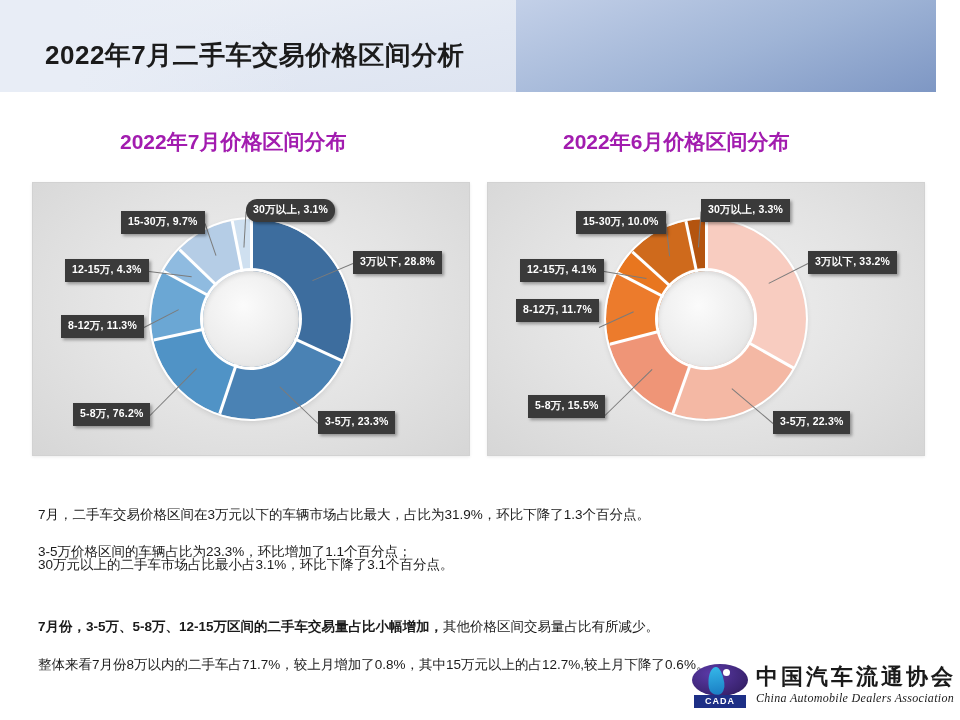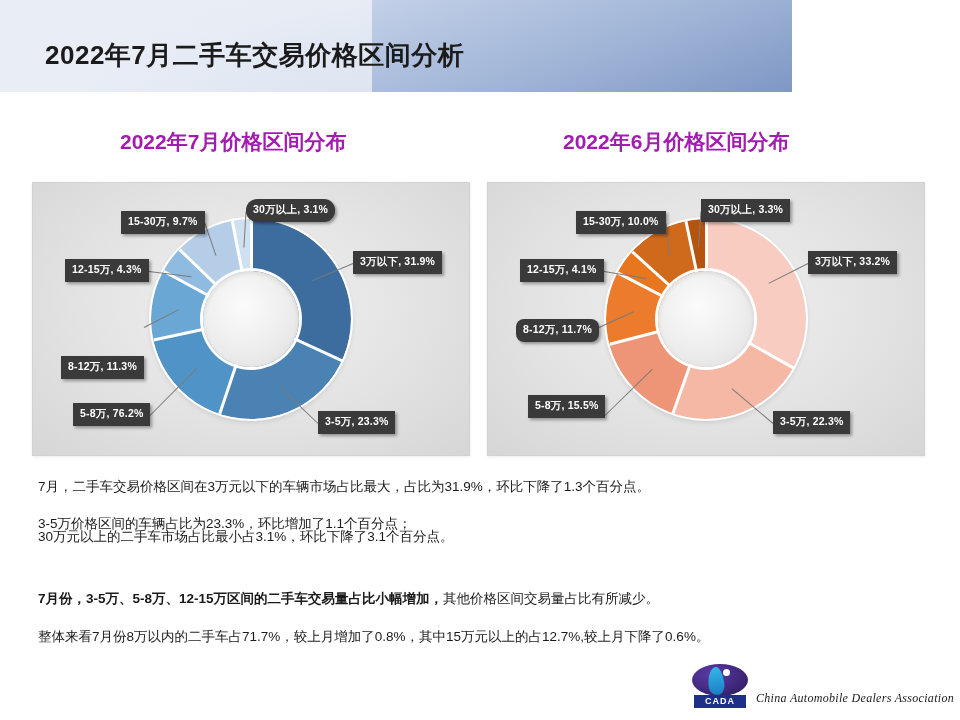--- a/index.html
+++ b/index.html
@@ -3,21 +3,21 @@
 <meta charset="utf-8">
 <style>
   html,body{margin:0;padding:0;}
   body{
     width:960px;height:720px;overflow:hidden;background:#ffffff;
     font-family:"Liberation Sans","DejaVu Sans",sans-serif;
     position:relative;
   }
   
   .header{
-    position:absolute;left:0;top:0;width:792px;height:92px;
+    position:absolute;left:0;top:0;width:936px;height:92px;
     background:linear-gradient(170deg,#eef1f7 0%,#e2e8f3 45%,#d9e0ee 100%);
     overflow:hidden;
   }
   .header-art{
     position:absolute;right:0;top:0;width:420px;height:92px;
     background:linear-gradient(160deg,#c3d0e8 0%,#9fb4d6 55%,#7e97c4 100%);
   }
   .header-fade{
     position:absolute;left:0;top:0;width:300px;height:92px;
     background:linear-gradient(to right,#e8edf6 0%,#e8edf6 25%,rgba(232,237,246,0) 100%);
@@ -70,21 +70,21 @@
     position:absolute;
     background:#3a3a3a;color:#ffffff;
     font-size:10.5px;font-weight:bold;letter-spacing:.2px;
     padding:4px 7px 5px 7px;white-space:nowrap;
     box-shadow:2px 2px 3px rgba(0,0,0,.35);
     z-index:4;
   }
   .leader{position:absolute;background:#7b7b7b;height:1px;transform-origin:left center;z-index:3;}
 
   
-  .body-text{position:absolute;left:38px;width:890px;}
+  .body-text{position:absolute;left:38px;width:890px;margin-top:28px;}
   .para{font-size:13.5px;color:#1a1a1a;line-height:1.4;white-space:nowrap;}
   .para.mixed b{font-weight:bold;}
 
   
   .logo{position:absolute;left:690px;top:662px;width:250px;height:50px;}
   .logo-mark{position:absolute;left:0;top:2px;width:60px;height:44px;}
   .logo-oval{position:absolute;left:2px;top:0;width:56px;height:32px;border-radius:50%;
     background:radial-gradient(ellipse at 35% 30%, #5b3aa8 0%, #3a2370 70%, #241447 100%);}
   .logo-swoosh{position:absolute;left:18px;top:3px;width:16px;height:28px;
     background:linear-gradient(180deg,#35b7e8 0%,#1a7ec4 100%);
@@ -128,27 +128,27 @@
         <div class="sep" style="transform: rotate(378.521deg);"></div>
         <div class="sep" style="transform: rotate(437.862deg);"></div>
         <div class="sep" style="transform: rotate(478.501deg);"></div>
         <div class="sep" style="transform: rotate(493.966deg);"></div>
         <div class="sep" style="transform: rotate(528.851deg);"></div>
       </div>
     <div class="donut-hole"></div>
   </div>
   <div id="callouts-0">
       <div class="leader" style="left: 320px; top: 79.5px; width: 43.9981px; transform: rotate(157.087deg);"></div>
-      <div class="callout" style="left: 320px; top: 68px;">3万以下, 31.9%</div>
+      <div class="callout" style="left: 320px; top: 68px;">3万以下, 28.8%</div>
       <div class="leader" style="left: 285px; top: 239.5px; width: 52.7103px; transform: rotate(-136.186deg);"></div>
       <div class="callout" style="left: 285px; top: 228px;">3-5万, 23.3%</div>
       <div class="leader" style="left: 117px; top: 231.5px; width: 66.06px; transform: rotate(-45.1522deg);"></div>
       <div class="callout" style="left: 40px; top: 220px;">5-8万, 76.2%</div>
       <div class="leader" style="left: 111px; top: 143.5px; width: 39.0781px; transform: rotate(-27.2437deg);"></div>
-      <div class="callout" style="left: 28px; top: 132px; margin-top: 41px;">8-12万, 11.3%</div>
+      <div class="callout" style="left: 28px; top: 132px;">8-12万, 11.3%</div>
       <div class="leader" style="left: 116px; top: 87.5px; width: 43.4481px; transform: rotate(7.07452deg);"></div>
       <div class="callout" style="left: 32px; top: 76px;">12-15万, 4.3%</div>
       <div class="leader" style="left: 172px; top: 39.5px; width: 34.2393px; transform: rotate(71.1452deg);"></div>
       <div class="callout" style="left: 88px; top: 28px;">15-30万, 9.7%</div>
       <div class="leader" style="left: 213px; top: 27.5px; width: 35.9062px; transform: rotate(93.3387deg);"></div>
       <div class="callout" style="left: 213px; top: 16px; border-radius: 11px;">30万以上, 3.1%</div>
     </div>
 </div>
 
 <div class="panel right">
@@ -167,21 +167,21 @@
     <div class="donut-hole"></div>
   </div>
   <div id="callouts-1">
       <div class="leader" style="left: 320px; top: 79.5px; width: 43.6545px; transform: rotate(153.219deg);"></div>
       <div class="callout" style="left: 320px; top: 68px; text-align: right;">3万以下, 33.2%</div>
       <div class="leader" style="left: 285px; top: 239.5px; width: 54.3185px; transform: rotate(-139.714deg);"></div>
       <div class="callout" style="left: 285px; top: 228px;">3-5万, 22.3%</div>
       <div class="leader" style="left: 117px; top: 231.5px; width: 66.0186px; transform: rotate(-44.3579deg);"></div>
       <div class="callout" style="left: 40px; top: 212px;">5-8万, 15.5%</div>
       <div class="leader" style="left: 111px; top: 143.5px; width: 37.8267px; transform: rotate(-24.3836deg);"></div>
-      <div class="callout" style="left: 28px; top: 136px; border-radius: 8px;">8-12万, 11.7%</div>
+      <div class="callout" style="left: 28px; top: 116px;">8-12万, 11.7%</div>
       <div class="leader" style="left: 116px; top: 87.5px; width: 42.6057px; transform: rotate(9.24233deg);"></div>
       <div class="callout" style="left: 32px; top: 76px;">12-15万, 4.1%</div>
       <div class="leader" style="left: 178px; top: 39.5px; width: 33.3867px; transform: rotate(83.6969deg);"></div>
       <div class="callout" style="left: 88px; top: 28px;">15-30万, 10.0%</div>
       <div class="leader" style="left: 213px; top: 27.5px; width: 35.9814px; transform: rotate(94.0592deg);"></div>
       <div class="callout" style="left: 213px; top: 16px;">30万以上, 3.3%</div>
     </div>
 </div>
 
 <div class="body-text" style="top:478px;">
@@ -202,14 +202,15 @@
   <div class="para">整体来看7月份8万以内的二手车占71.7%，较上月增加了0.8%，其中15万元以上的占12.7%,较上月下降了0.6%。</div>
 </div>
 
 <div class="logo">
   <div class="logo-mark">
     <div class="logo-oval"></div>
     <div class="logo-swoosh"></div>
     <div class="logo-dot"></div>
     <div class="logo-cada">CADA</div>
   </div>
+  <div class="logo-cn">中国汽车流通协会</div>
   <div class="logo-en">China Automobile Dealers Association</div>
 </div>
 
 </body></html>

